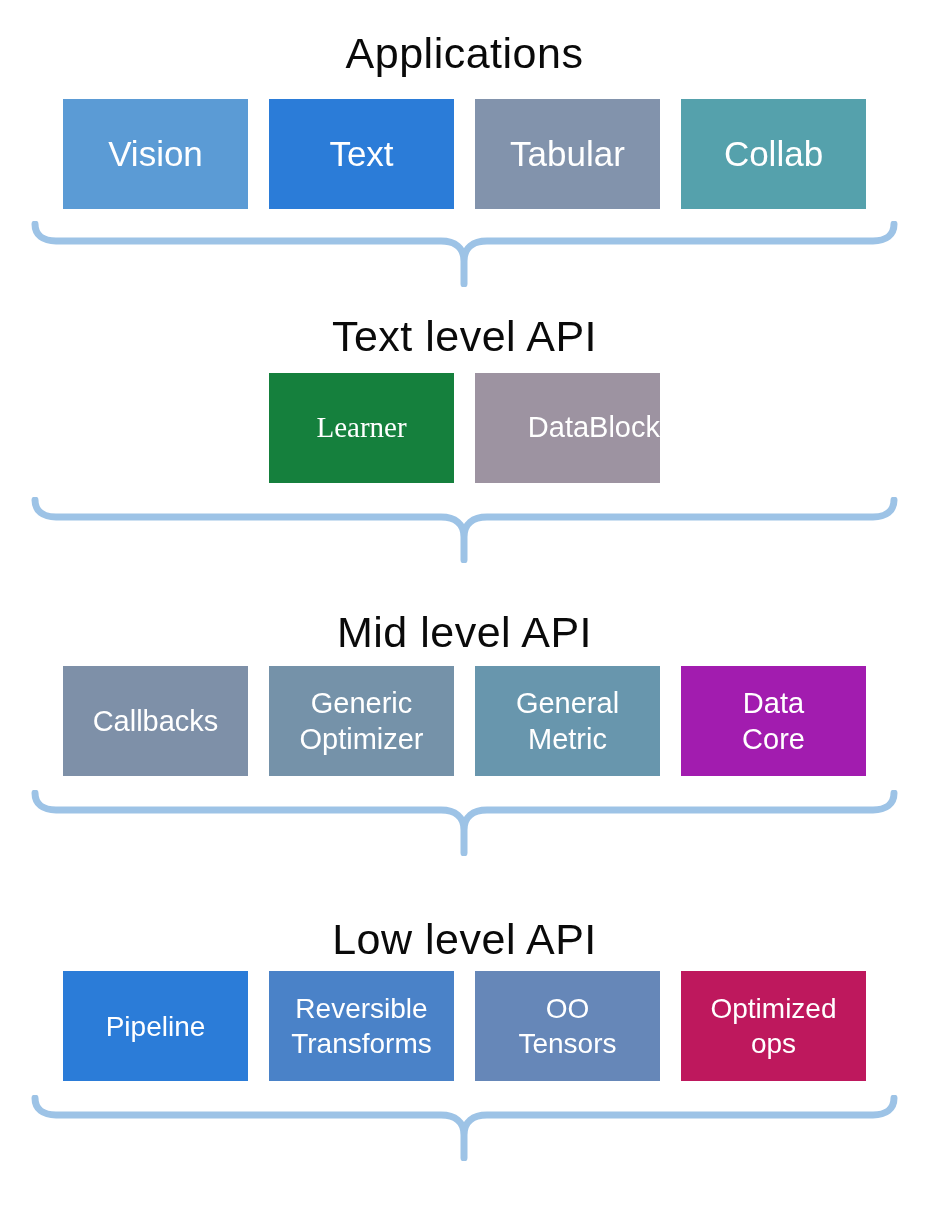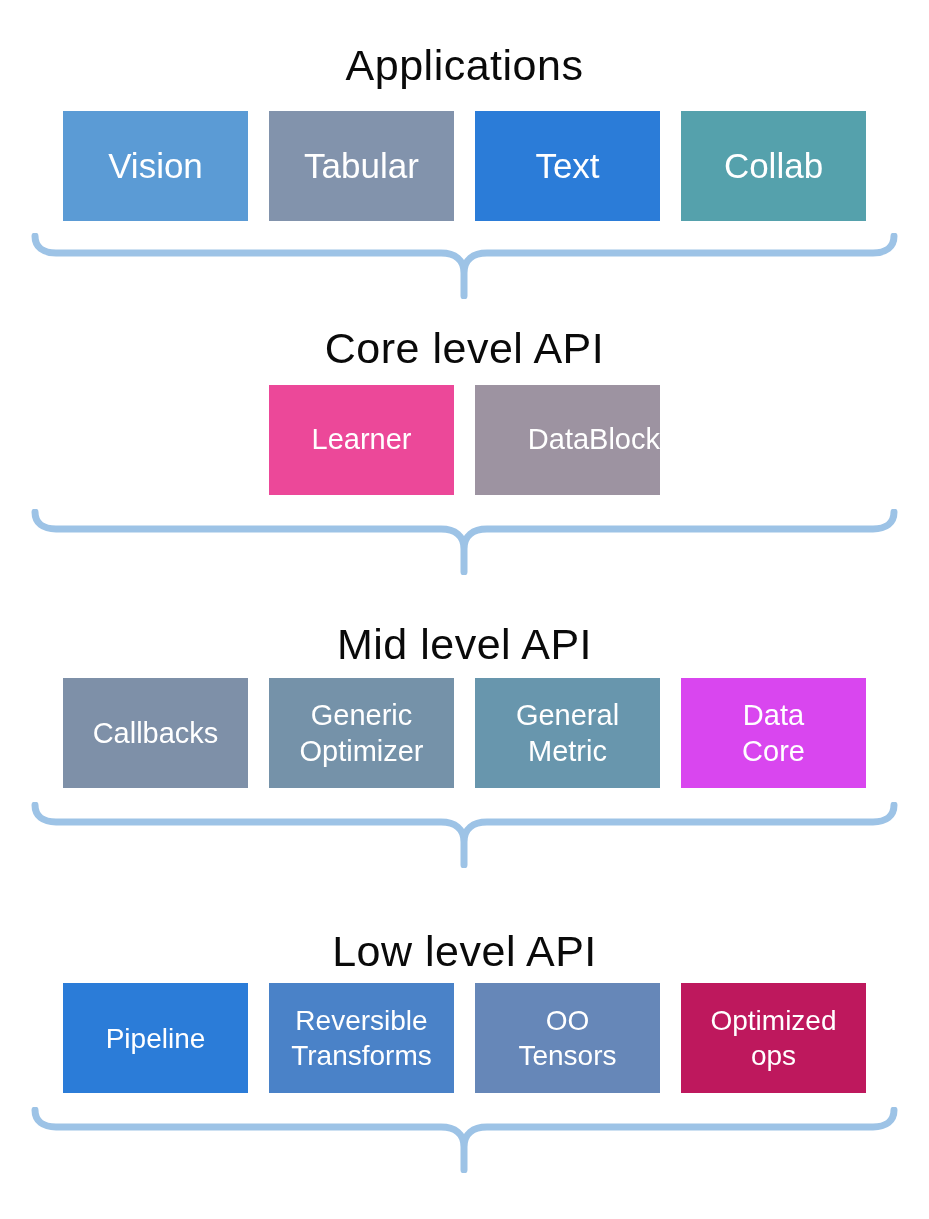--- a/index.html
+++ b/index.html
@@ -45,21 +45,21 @@
   }
   .row-lg .box { font-size: 35px; }
   .row-sm .box { font-size: 28px; }
   .brace-svg { display: block; }
   .brace-svg path {
     fill: none;
     stroke-width: 7;
     stroke-linecap: round;
   }
   
-  .s1 { padding-top: 42px; }
+  .s1 { padding-top: 30px; }
   .s1 .boxes-row { margin-top: 22px; }
   .s1 .brace-svg { margin-top: 12px; }
   .s2 .section-title { margin-top: 26px; }
   .s2 .boxes-row { margin-top: 12px; }
   .s2 .brace-svg { margin-top: 14px; }
   .s3 .section-title { margin-top: 46px; }
   .s3 .boxes-row { margin-top: 10px; }
   .s3 .brace-svg { margin-top: 14px; }
   .s4 .section-title { margin-top: 60px; }
   .s4 .boxes-row { margin-top: 8px; }
@@ -67,49 +67,49 @@
 </style>
 </head>
 <body>
 
 <div class="canvas">
 
   <div class="section s1">
     <div class="section-title">Applications</div>
     <div class="boxes-row row-lg">
       <div class="box" style="background-color: rgb(91, 155, 213);"><span>Vision</span></div>
+      <div class="box" style="background-color: rgb(43, 124, 216);"><span>Text</span></div>
       <div class="box" style="background-color: rgb(130, 147, 172);"><span>Tabular</span></div>
-      <div class="box" style="background-color: rgb(43, 124, 216);"><span>Text</span></div>
       <div class="box" style="background-color: rgb(85, 161, 172);"><span>Collab</span></div>
     </div>
     <svg class="brace-svg" width="929" height="66" viewBox="0 0 929 66">
       <path d="M35 3 C35 14, 43 20, 56 20 L441 20 C455 20, 464 27, 464 40 L464 63 M894 3 C894 14, 886 20, 873 20 L487 20 C473 20, 464 27, 464 40" style="stroke: rgb(157, 195, 230);"></path>
     </svg>
   </div>
 
   <div class="section s2">
-    <div class="section-title">Core level API</div>
+    <div class="section-title">Text level API</div>
     <div class="boxes-row">
-      <div class="box" style="background-color: #ec4899;"><span>Learner</span></div>
+      <div class="box" style="background-color: #15803d; font-family: Liberation Serif, serif;"><span>Learner</span></div>
       <div class="box" style="background-color: rgb(157, 147, 161); justify-content: flex-end;"><span>DataBlock</span></div>
     </div>
     <svg class="brace-svg" width="929" height="66" viewBox="0 0 929 66">
       <path d="M35 3 C35 14, 43 20, 56 20 L441 20 C455 20, 464 27, 464 40 L464 63 M894 3 C894 14, 886 20, 873 20 L487 20 C473 20, 464 27, 464 40" style="stroke: rgb(157, 195, 230);"></path>
     </svg>
   </div>
 
   <div class="section s3">
     <div class="section-title">Mid level API</div>
     <div class="boxes-row">
       <div class="box" style="background-color: rgb(126, 144, 168); text-align: center;"><span>Callbacks</span></div>
       <div class="box" style="background-color: rgb(117, 146, 169);"><span>Generic
 Optimizer</span></div>
       <div class="box" style="background-color: rgb(104, 150, 173); text-align: center;"><span>General
 Metric</span></div>
-      <div class="box" style="background-color: #d946ef;"><span>Data
+      <div class="box" style="background-color: #a21caf;"><span>Data
 Core</span></div>
     </div>
     <svg class="brace-svg" width="929" height="66" viewBox="0 0 929 66">
       <path d="M35 3 C35 14, 43 20, 56 20 L441 20 C455 20, 464 27, 464 40 L464 63 M894 3 C894 14, 886 20, 873 20 L487 20 C473 20, 464 27, 464 40" style="stroke: rgb(157, 195, 230);"></path>
     </svg>
   </div>
 
   <div class="section s4">
     <div class="section-title">Low level API</div>
     <div class="boxes-row row-sm">

